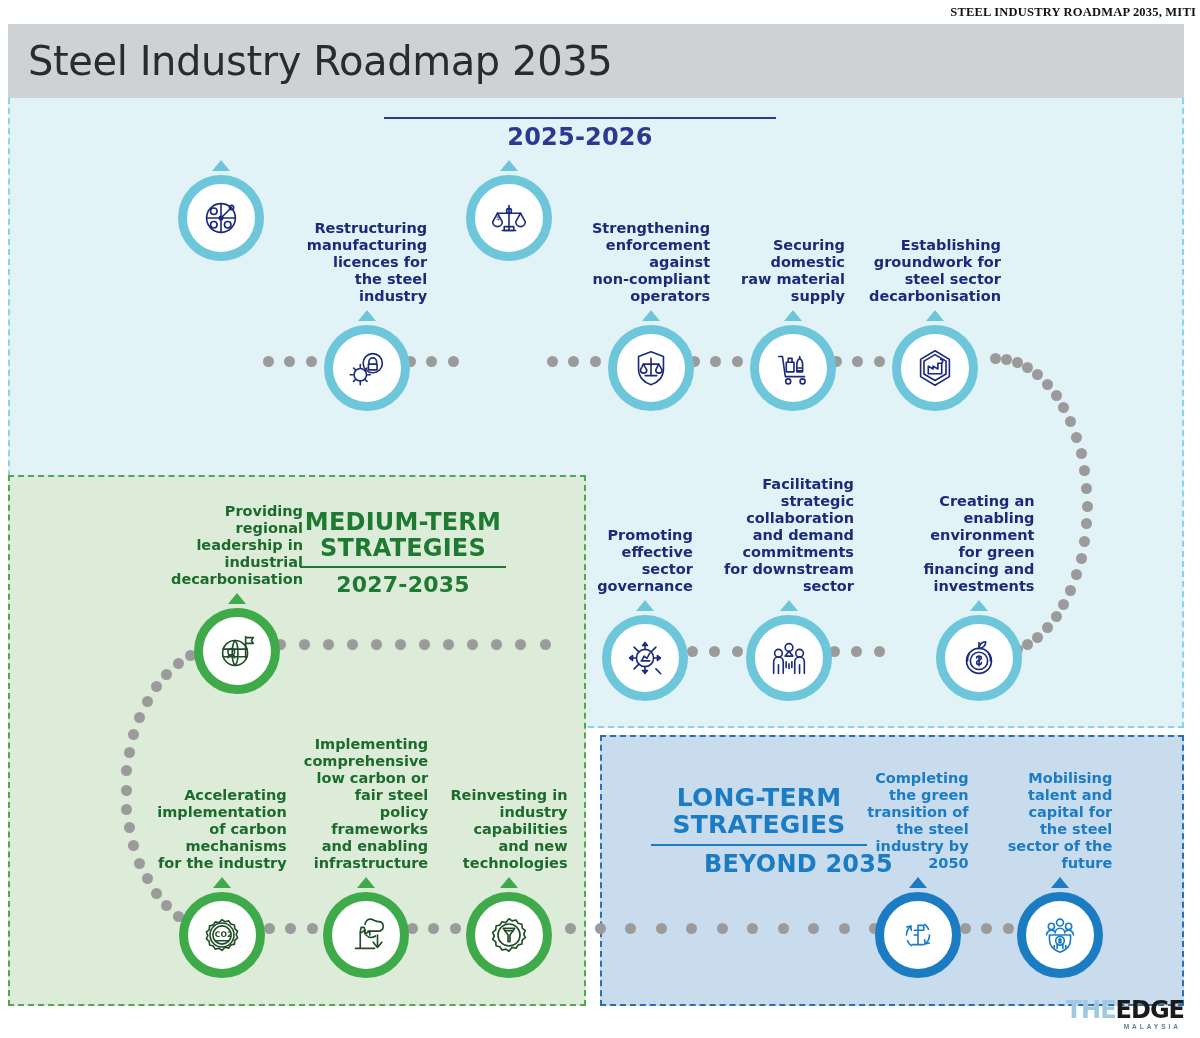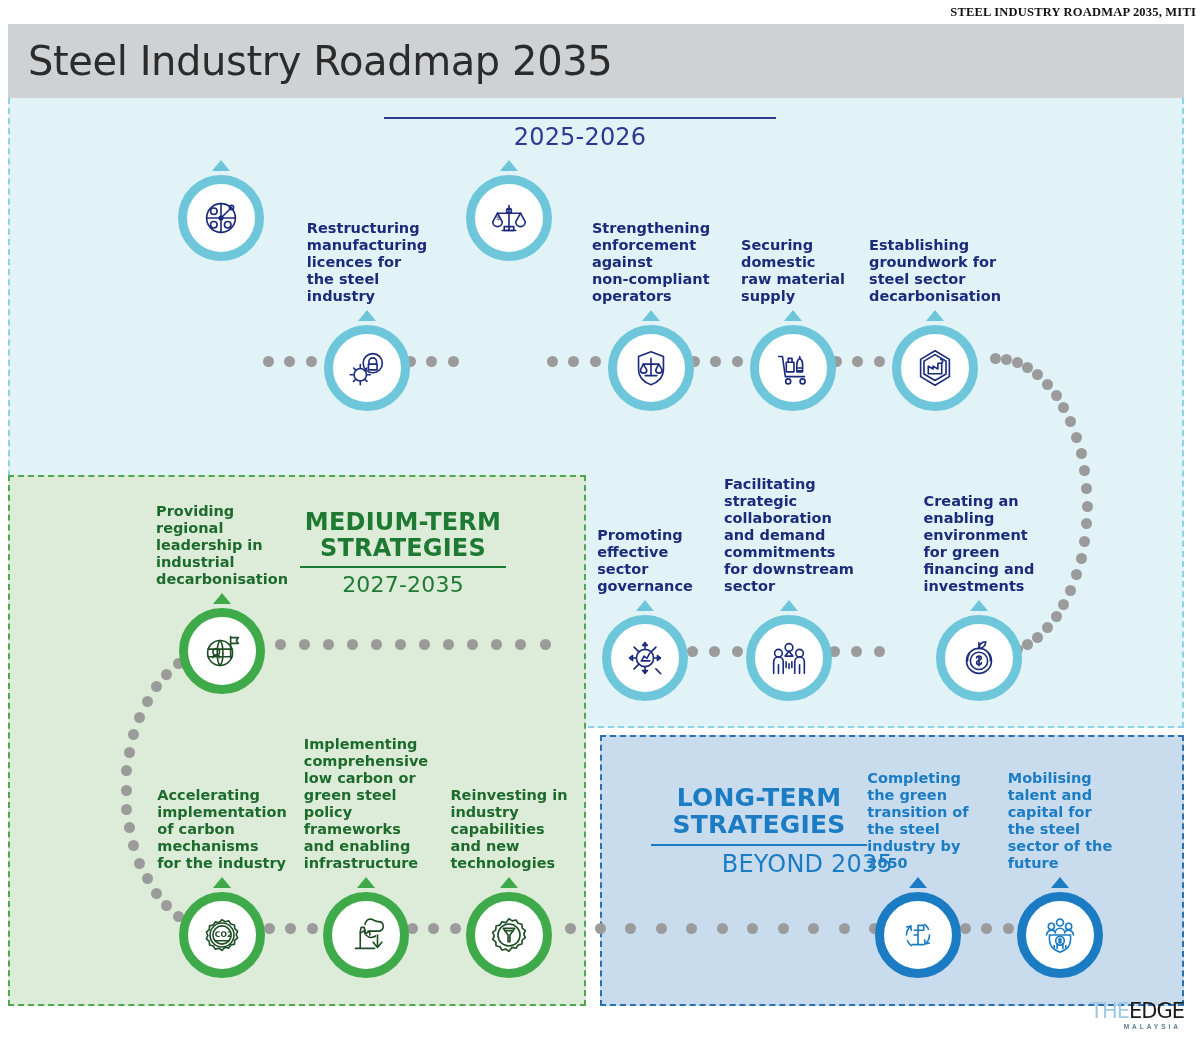--- a/index.html
+++ b/index.html
@@ -52,21 +52,21 @@
   }
 
   
   .sec-head{ position:absolute; text-align:center; z-index:6; }
   .sec-head .sh-title{
     font-weight:700; letter-spacing:.2px; line-height:1.07;
     font-family:"DejaVu Sans", sans-serif;
   }
   .sec-head .sh-rule{ height:2px; margin:5px auto 4px; }
   .sec-head .sh-sub{
-    font-weight:400; letter-spacing:.2px;
+    font-weight:700; letter-spacing:.2px;
     font-family:"DejaVu Sans", sans-serif;
   }
 
   #sec-short{ left:330px; top:112px; width:500px; }
   #sec-short .sh-title{ font-size:26px; color:#2b3990; }
   #sec-short .sh-rule{ background:#2b3990; width:392px; }
   #sec-short .sh-sub{ font-size:24px; color:#2b3990; }
 
   #sec-medium{ left:282px; top:510px; width:242px; }
   #sec-medium .sh-title{ font-size:24px; color:#1e7a32; }
@@ -75,21 +75,21 @@
 
   #sec-long{ left:625px; top:785px; width:268px; }
   #sec-long .sh-title{ font-size:25px; color:#1b7cc4; }
   #sec-long .sh-rule{ background:#1b7cc4; width:216px; }
   #sec-long .sh-sub{ font-size:24px; color:#1b7cc4;text-align:right; }
 
   
   .node{ position:absolute; width:150px; z-index:7; }
   .node .node-label{
     font-size:14.5px; font-weight:700; line-height:1.17;
-    text-align:left; white-space:pre-line;
+    text-align:right; white-space:pre-line;
     font-family:"DejaVu Sans", sans-serif;
   }
   .node .node-arrow{
     width:0; height:0; margin:5px auto 0;
     border-left:9px solid transparent;
     border-right:9px solid transparent;
   }
   .node .node-circle{
     width:86px; height:86px; border-radius:50%;
     margin:4px auto 0;
@@ -121,21 +121,21 @@
   
   .dot{ position:absolute; width:11px; height:11px; border-radius:50%; background:#9b9b9b; z-index:5; }
 
   
   .logo{
     position:absolute; right:16px; bottom:8px;
     z-index:9; text-align:right; line-height:1;
   }
   .logo .logo-main{
     font-family:"DejaVu Sans", sans-serif;
-    font-size:21px; font-weight:400; letter-spacing:-1px;
+    font-size:24px; font-weight:700; letter-spacing:-1px;
   }
   .logo .logo-the{ color:#9fc9e2; }
   .logo .logo-edge{ color:#1a1a1a; }
   .logo .logo-sub{
     font-size:6.5px; letter-spacing:3px; color:#5b7f96;
     font-weight:700; margin-top:2px; padding-right:3px;
   }
 </style>
 </head>
 <body>
@@ -414,21 +414,21 @@
       <div class="node-circle">
         <svg viewBox="0 0 48 48" fill="none" stroke-width="1.7" stroke-linecap="round" stroke-linejoin="round">
           <circle cx="24" cy="27" r="9"></circle>
           <circle cx="24" cy="27" r="13"></circle>
           <path d="M24 22v10M21.5 24c0-1.4 1.1-2 2.5-2s2.5.6 2.5 2-1.2 1.9-2.5 2.3c-1.3.4-2.5 1-2.5 2.4 0 1.4 1.1 2.3 2.5 2.3s2.5-.9 2.5-2.3"></path>
           <path d="M24 14c0-4 3-7 7-7 0 4-3 7-7 7z"></path>
           <path d="M24 14v-6M34 19a13 13 0 012 8M14 19a13 13 0 00-2 8"></path>
         </svg>
       </div>
     </div>
-    <div class="node green" style="left: 147px; top: 438px; height: 249px;">
+    <div class="node green" style="left: 162px; top: 438px; height: 249px;">
       <div class="node-label bottom-align" style="height: 150px;">Providing
 regional
 leadership in
 industrial
 decarbonisation</div>
       <div class="node-arrow"></div>
       <div class="node-circle">
         <svg viewBox="0 0 48 48" fill="none" stroke-width="1.7" stroke-linecap="round" stroke-linejoin="round">
           <circle cx="22" cy="26" r="13"></circle>
           <path d="M22 13c-4 4-4 22 0 26M22 13c4 4 4 22 0 26M9.5 22h25M9.5 30h25"></path>
@@ -452,21 +452,21 @@
           <circle cx="24" cy="24" r="12.5"></circle>
           <path d="M17 30h14"></path>
           <text x="16.5" y="26" font-size="8" stroke="none" fill="#1e4d26" font-family="DejaVu Sans" font-weight="bold">CO2</text>
         </svg>
       </div>
     </div>
     <div class="node green" style="left: 291px; top: 722px; height: 249px;">
       <div class="node-label bottom-align" style="height: 150px;">Implementing
 comprehensive
 low carbon or
-green steel
+fair steel
 policy
 frameworks
 and enabling
 infrastructure</div>
       <div class="node-arrow"></div>
       <div class="node-circle">
         <svg viewBox="0 0 48 48" fill="none" stroke-width="1.7" stroke-linecap="round" stroke-linejoin="round">
           <path d="M18 38V22l5-3v4l5-3v4M13 38h20"></path>
           <path d="M18 22c0-3 1-6 1-6h3s1 3 1 6"></path>
           <path d="M23 13c0-3 2.5-5.5 5.5-5.5S34 10 37 10s5 2 5 5-2.5 5-5 5H26"></path>

